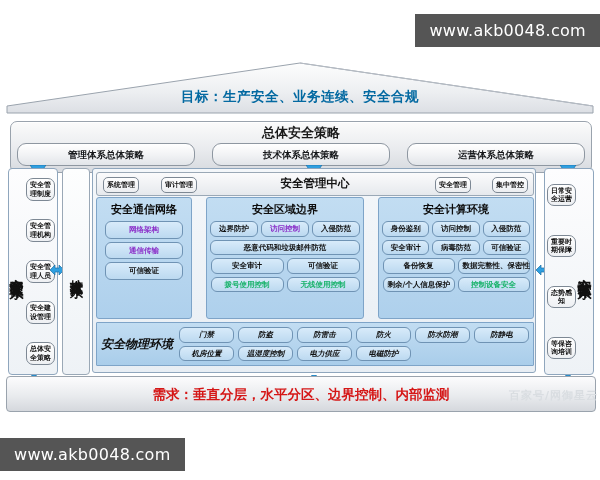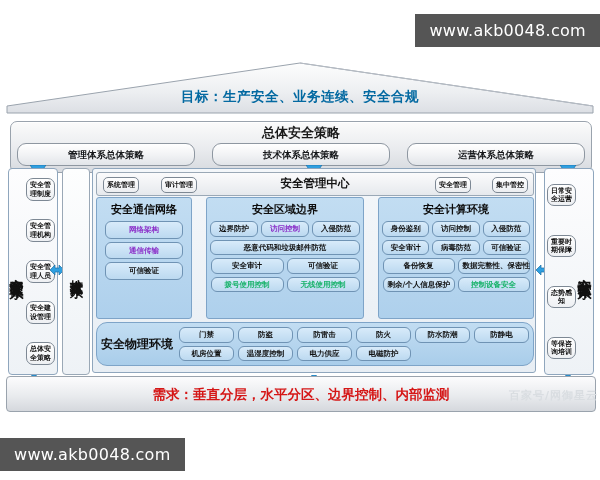--- a/index.html
+++ b/index.html
@@ -139,23 +139,23 @@
   .chip.full{width:100%;box-sizing:border-box;}
   .chip.half{width:calc(50% - 2px);box-sizing:border-box;}
   .chip.third{width:calc(33.33% - 2px);box-sizing:border-box;}
   .chip.purple{color:#8b2fc9;}
   .chip.green{color:#19b36b;}
   .col-a .chip{width:72px;padding:4px 2px;}
 
   
   .phys{
     position:absolute;left:3px;top:153px;width:438px;height:44px;
-    border:1px solid #7ea4c8;border-radius:11px;
+    border:1px solid #7ea4c8;border-radius:1px;
     background:linear-gradient(180deg,#c2ddf2 0%,#a9cdea 100%);
-    display:flex;align-items:center;padding:0 4px;box-sizing:border-box;
+    display:flex;align-items:center;padding:0 4px;box-sizing:border-box;font-style:italic;
   }
   .phys-title{font-size:12px;font-weight:bold;color:#0d0d0d;white-space:nowrap;margin-right:6px;}
   .phys-grid{flex:1;display:grid;grid-template-columns:repeat(6,1fr);gap:3px 4px;}
   .phys-grid .chip{padding:3px 1px;}
 
   
   .req{
     position:absolute;left:6px;top:376px;width:588px;height:34px;
     border:1px solid #9aa3ad;border-radius:4px;
     background:linear-gradient(180deg,#fcfcfd 0%,#e9ebee 55%,#d5d8dd 100%);

